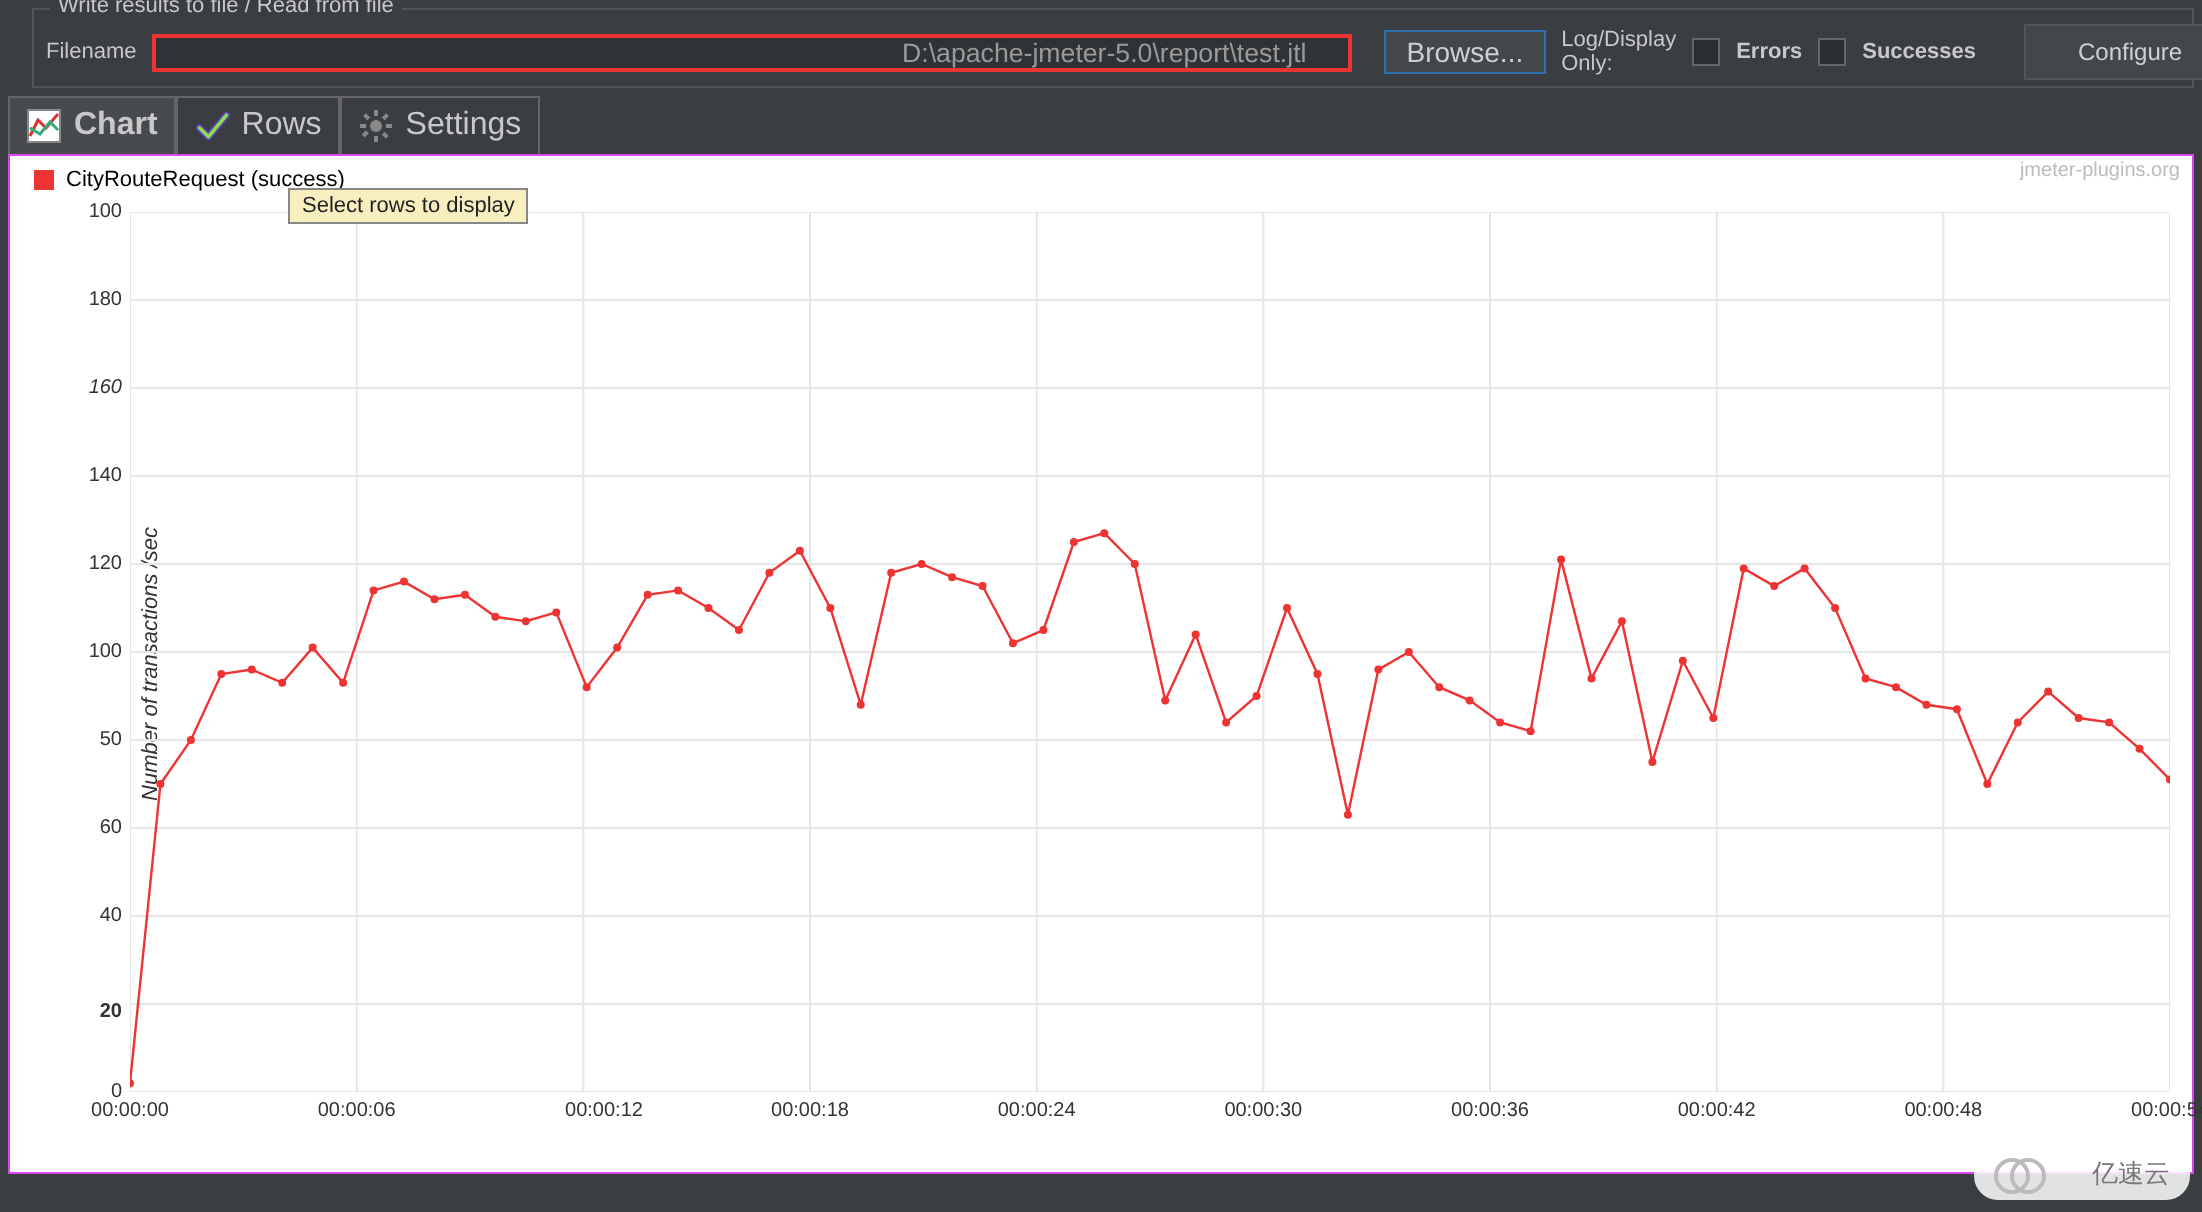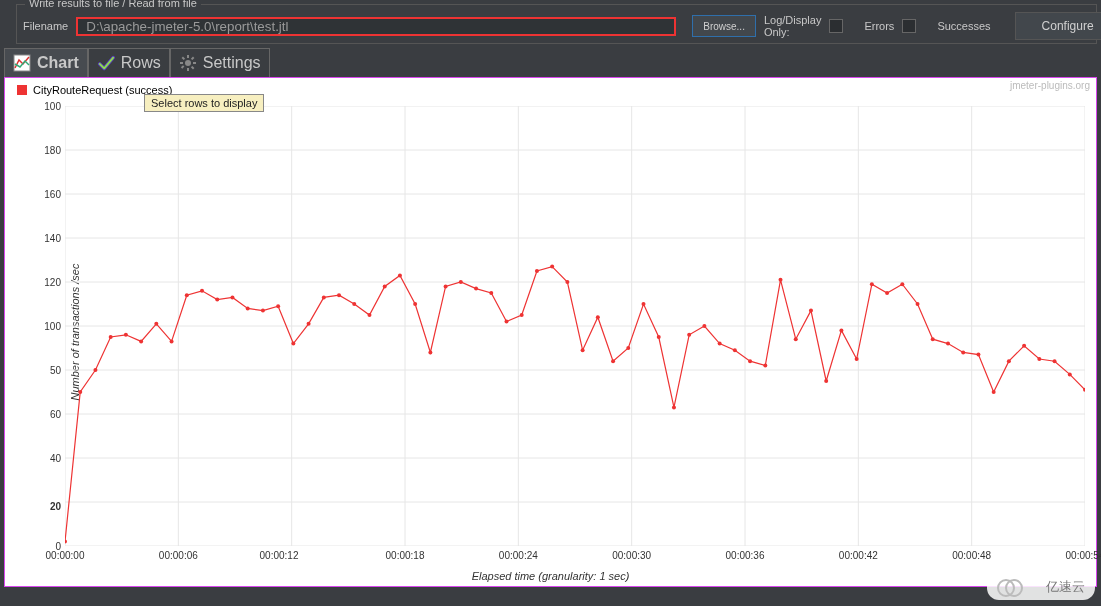--- a/index.html
+++ b/index.html
@@ -2,24 +2,24 @@
 <html><head>
 <meta charset="utf-8">
 <style>
   html,body{margin:0;padding:0;font-family:Tahoma,Arial,sans-serif;font-size:11px;background:#3a3d41;color:#c8c8c8;}
   .root{width:1101px;height:606px;background:#3a3d41;position:relative;overflow:hidden;}
   
   .fs{position:relative;border:1px solid #555;margin:4px 4px 0 16px;padding:10px 6px 6px 6px;height:40px;box-sizing:border-box;}
   .fs-legend{position:absolute;top:-8px;left:8px;background:#3a3d41;padding:0 4px;color:#c8c8c8;font-size:11px;}
   .frow{display:flex;align-items:center;gap:8px;height:100%;}
   .lbl{color:#c8c8c8;}
-  .filename-input{flex:0 0 600px;height:19px;background:#2f3336;border:2px solid #e33;color:#9a9a9a;padding:0 8px;box-sizing:border-box;}
-  .browse{height:22px;padding:2px 10px;background:#42474c;border:1px solid #2f6fab;color:#d0d0d0;cursor:pointer;font-size:10px;}
+  .filename-input{flex:0 0 600px;height:19px;background:#2f3336;border:2px solid #e33;color:#9a9a9a;padding:0 21px;box-sizing:border-box;text-align:right;}
+  .browse{height:22px;padding:2px 10px;background:#42474c;border:1px solid #2f6fab;color:#d0d0d0;cursor:pointer;font-size:14px;}
   .logonly{color:#c8c8c8;}
-  .chk{display:inline-flex;align-items:center;gap:21px;color:#c8c8c8;}
+  .chk{display:inline-flex;align-items:center;gap:8px;color:#c8c8c8;font-weight:bold;}
   .chk .box{width:12px;height:12px;background:#2b2e31;border:1px solid #666;}
   .vsep{width:1px;height:22px;background:#555;margin:0 4px;}
   .cfg{height:28px;padding:2px 26px;background:#42474c;border:1px solid #555;color:#d0d0d0;cursor:pointer;font-size:12px;}
   .spacer{flex:1;}
   
   .tabs{display:flex;align-items:center;margin:4px 4px 0 4px;gap:0;}
   .tab{display:flex;align-items:center;gap:6px;height:28px;padding:0 8px;border:1px solid #666;border-bottom:none;background:#3a3d41;color:#c8c8c8;cursor:pointer;font-size:16px;position:relative;}
   .tab.active{background:#474b50;font-weight:bold;}
   .tab .ic{width:18px;height:18px;display:flex;align-items:center;justify-content:center;}
   .tooltip{position:absolute;left:144px;top:94px;background:#f7efc0;border:1px solid #888;color:#222;padding:2px 6px;font-size:11px;z-index:10;}
@@ -110,21 +110,20 @@
 
 <div class="tooltip">Select rows to display</div>
 
 <div class="chartpanel">
   <div class="legend">
     <span class="sw"></span>
     <span>CityRouteRequest (success)</span>
   </div>
   <div class="credit">jmeter-plugins.org</div>
   <div class="ylabel">Number of transactions /sec</div>
-  <div class="xlabel">Elapsed time (granularity: 1 sec)</div>
 
   <div class="plot">
     <svg class="grid" width="1020" height="440">
           <line x1="0" x2="1020" y1="440" y2="440"></line>
           <line x1="0" x2="1020" y1="396" y2="396"></line>
           <line x1="0" x2="1020" y1="352" y2="352"></line>
           <line x1="0" x2="1020" y1="308" y2="308"></line>
           <line x1="0" x2="1020" y1="264" y2="264"></line>
           <line x1="0" x2="1020" y1="220" y2="220"></line>
           <line x1="0" x2="1020" y1="176" y2="176"></line>
@@ -217,26 +216,26 @@
   </div>
 
 <div class="ytick" style="top: 468px;">0</div>
       <div class="ytick" style="top: 428px; font-weight: bold;">20</div>
       <div class="ytick" style="top: 380px;">40</div>
       <div class="ytick" style="top: 336px;">60</div>
       <div class="ytick" style="top: 292px;">50</div>
       <div class="ytick" style="top: 248px; margin-left: 17px;">100</div>
       <div class="ytick" style="top: 204px;">120</div>
       <div class="ytick" style="top: 160px;">140</div>
-      <div class="ytick" style="top: 116px;">160</div>
+      <div class="ytick" style="top: 116px; font-style: italic;">160</div>
       <div class="ytick" style="top: 72px;">180</div>
       <div class="ytick" style="top: 28px;">100</div>
       <div class="xtick" style="left: 60px;">00:00:00</div>
       <div class="xtick" style="left: 173.333px;">00:00:06</div>
-      <div class="xtick" style="left: 274px;">00:00:12</div>
+      <div class="xtick" style="left: 297px;">00:00:12</div>
       <div class="xtick" style="left: 400px;">00:00:18</div>
       <div class="xtick" style="left: 513.333px;">00:00:24</div>
       <div class="xtick" style="left: 626.667px;">00:00:30</div>
       <div class="xtick" style="left: 740px;">00:00:36</div>
       <div class="xtick" style="left: 853.333px;">00:00:42</div>
       <div class="xtick" style="left: 966.667px;">00:00:48</div>
       <div class="xtick" style="left: 1080px;">00:00:54</div>
     </div>
 
 <div class="wm">

